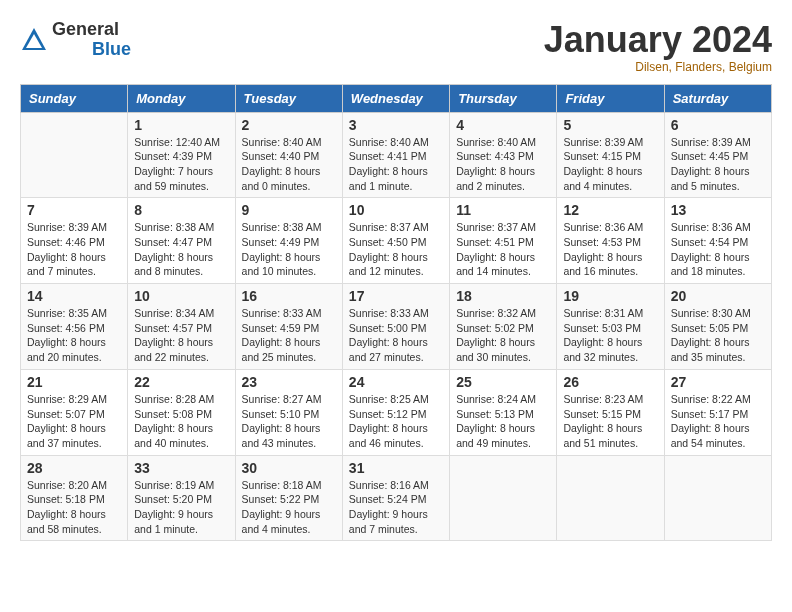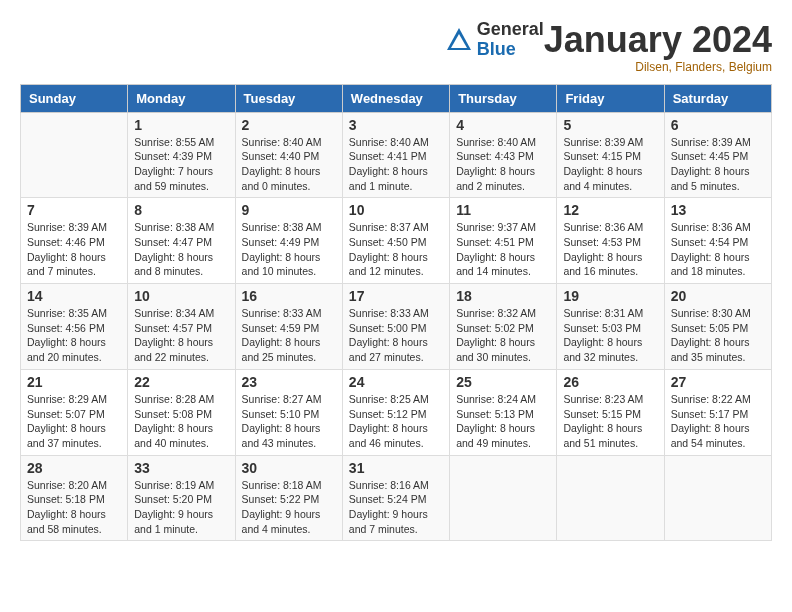--- a/index.html
+++ b/index.html
@@ -5,21 +5,21 @@
     * { box-sizing: border-box; margin: 0; padding: 0; }
     body {
       font-family: Arial, sans-serif;
       background: #fff;
       width: 792px;
       min-height: 612px;
       padding: 20px;
     }
     .header {
       display: flex;
-      justify-content: flex-end;
+      justify-content: space-between;
       align-items: flex-start;
       margin-bottom: 10px;
     }
     .logo {
       display: flex;
       align-items: center;
     }
     .logo-text {
       display: flex;
       flex-direction: column;
@@ -27,20 +27,21 @@
     }
     .logo-general {
       font-size: 18px;
       font-weight: bold;
       color: #333;
     }
     .logo-blue {
       font-size: 18px;
       font-weight: bold;
       color: #1a6bb0;
+      margin-left: 40px;
     }
     .logo-icon {
       width: 28px;
       height: 28px;
       margin-right: 4px;
     }
     .title-block {
       text-align: right;
     }
     .month-year {
@@ -59,20 +60,21 @@
       font-size: 11px;
     }
     thead tr th {
       background-color: #2a6ab0;
       color: #fff;
       text-align: left;
       padding: 6px 8px;
       font-size: 13px;
       font-weight: bold;
       border: 1px solid #ccc;
+      font-style: italic;
     }
     tbody tr td {
       vertical-align: top;
       padding: 4px 6px;
       border: 1px solid #ddd;
       width: calc(100% / 7);
       min-height: 80px;
       color: #333;
       background: #fff;
     }
@@ -120,21 +122,21 @@
         <th>Thursday</th>
         <th>Friday</th>
         <th>Saturday</th>
       </tr>
   </thead>
   <tbody id="calendar-body">
   <tr>
         <td></td>
         <td>
           <span class="day-num">1</span>
-          <div class="cell-content">Sunrise: 8:55 AM
+          <div class="cell-content">Sunrise: 12:40 AM
 Sunset: 4:39 PM
 Daylight: 7 hours
 and 59 minutes.</div>
         </td>
         <td>
           <span class="day-num">2</span>
           <div class="cell-content">Sunrise: 8:40 AM
 Sunset: 4:40 PM
 Daylight: 8 hours
 and 0 minutes.</div>
@@ -192,21 +194,21 @@
         </td>
         <td>
           <span class="day-num">10</span>
           <div class="cell-content">Sunrise: 8:37 AM
 Sunset: 4:50 PM
 Daylight: 8 hours
 and 12 minutes.</div>
         </td>
         <td>
           <span class="day-num">11</span>
-          <div class="cell-content">Sunrise: 9:37 AM
+          <div class="cell-content">Sunrise: 8:37 AM
 Sunset: 4:51 PM
 Daylight: 8 hours
 and 14 minutes.</div>
         </td>
         <td>
           <span class="day-num">12</span>
           <div class="cell-content">Sunrise: 8:36 AM
 Sunset: 4:53 PM
 Daylight: 8 hours
 and 16 minutes.</div>

